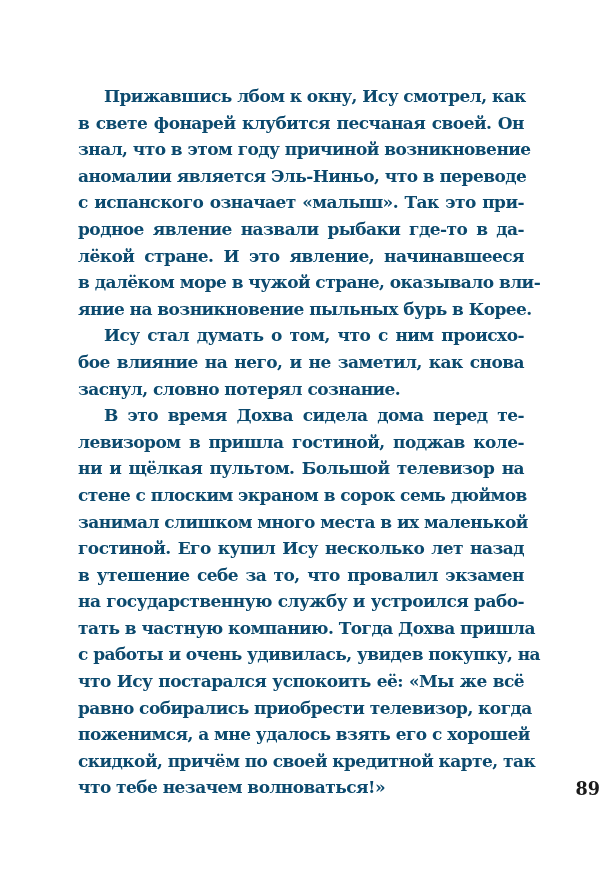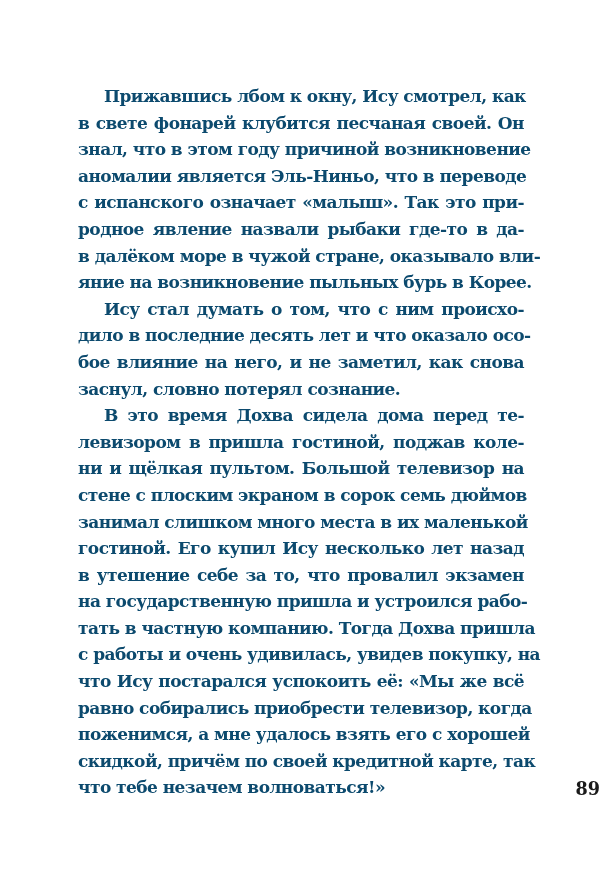--- a/index.html
+++ b/index.html
@@ -31,38 +31,38 @@
 <body>
 
 <div class="page">
   <div class="paragraph">
     <span class="line indent">Прижавшись лбом к окну, Ису смотрел, как</span>
     <span class="line">в свете фонарей клубится песчаная своей. Он</span>
     <span class="line">знал, что в этом году причиной возникновение</span>
     <span class="line">аномалии является Эль-Ниньо, что в переводе</span>
     <span class="line">с испанского означает «малыш». Так это при-</span>
     <span class="line">родное явление назвали рыбаки где-то в да-</span>
+    <span class="line">лёкой стране. И это явление, начинавшееся</span>
     <span class="line">в далёком море в чужой стране, оказывало вли-</span>
     <span class="line">яние на возникновение пыльных бурь в Корее.</span>
   </div>
   <div class="paragraph">
     <span class="line indent">Ису стал думать о том, что с ним происхо-</span>
-    <span class="line">дило в последние десять лет и что оказало осо-</span>
     <span class="line">бое влияние на него, и не заметил, как снова</span>
     <span class="line last">заснул, словно потерял сознание.</span>
   </div>
   <div class="paragraph">
     <span class="line indent">В это время Дохва сидела дома перед те-</span>
     <span class="line">левизором в пришла гостиной, поджав коле-</span>
     <span class="line">ни и щёлкая пультом. Большой телевизор на</span>
     <span class="line">стене с плоским экраном в сорок семь дюймов</span>
     <span class="line">занимал слишком много места в их маленькой</span>
     <span class="line">гостиной. Его купил Ису несколько лет назад</span>
     <span class="line">в утешение себе за то, что провалил экзамен</span>
-    <span class="line">на государственную пришла и устроился рабо-</span>
+    <span class="line">на государственную службу и устроился рабо-</span>
     <span class="line">тать в частную компанию. Тогда Дохва пришла</span>
     <span class="line">с работы и очень удивилась, увидев покупку, на</span>
     <span class="line">что Ису постарался успокоить её: «Мы же всё</span>
     <span class="line">равно собирались приобрести телевизор, когда</span>
     <span class="line">поженимся, а мне удалось взять его с хорошей</span>
     <span class="line">скидкой, причём по своей кредитной карте, так</span>
     <span class="line last">что тебе незачем волноваться!»</span>
   </div>
 </div>
 

